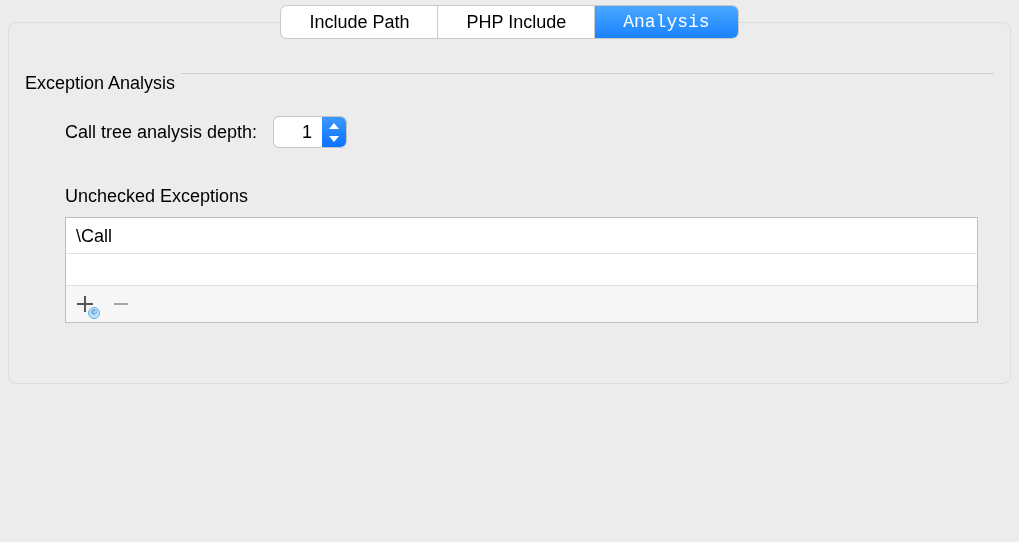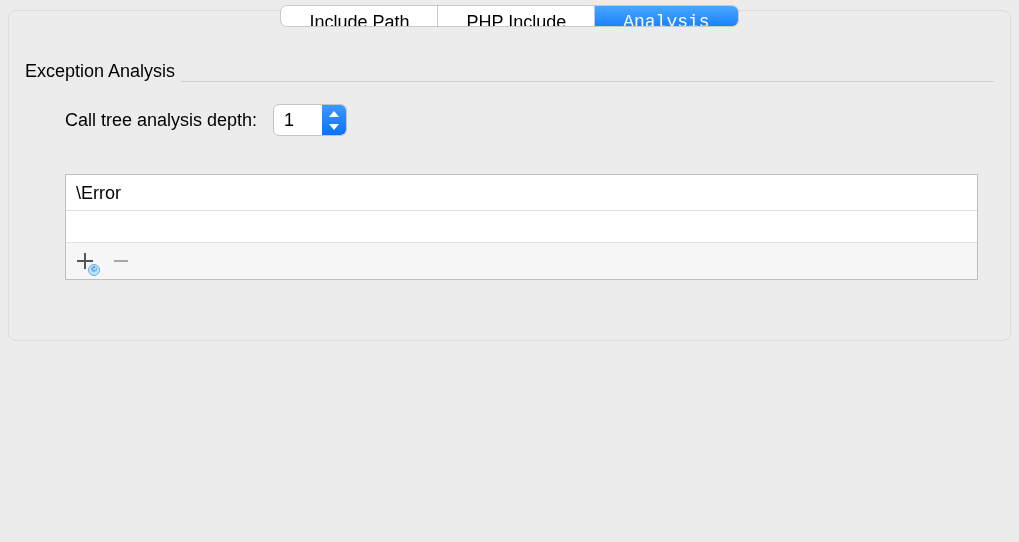--- a/index.html
+++ b/index.html
@@ -28,21 +28,21 @@
       border-radius: 6px;
       overflow: hidden;
       box-shadow: 0 0 0 1px #c9c9c9;
     }
     .tab {
       padding: 5px 28px;
       font-size: 18px;
       background: #fff;
       border-right: 1px solid #c9c9c9;
       cursor: pointer;
-      height: 20px;
+      height: 32px;
       line-height: 22px;
     }
     .tab:last-child {
       border-right: none;
       font-family: Liberation Mono, monospace;
     }
     .tab.active {
       background: linear-gradient(to bottom, #4aa7ff 0%, #1a82ff 100%);
       color: #fff;
     }
@@ -52,21 +52,21 @@
       border-radius: 8px;
       background: #ececec;
       padding-top: 30px;
       padding-bottom: 60px;
     }
     .section {
       padding: 20px 16px 0 16px;
     }
     .section-header {
       display: flex;
-      align-items: flex-end;
+      align-items: flex-start;
       gap: 6px;
       margin-bottom: 22px;
     }
     .section-header .label {
       font-size: 18px;
       white-space: nowrap;
     }
     .section-header .rule {
       flex: 1;
       height: 1px;
@@ -77,20 +77,21 @@
       align-items: center;
       gap: 10px;
       margin-bottom: 10px;
     }
     .field-row {
       display: flex;
       align-items: center;
       gap: 16px;
       padding-left: 40px;
       margin-bottom: 38px;
+      text-align: right;
     }
     .field-label {
       font-size: 18px;
     }
     .stepper {
       display: flex;
       align-items: stretch;
       background: #fff;
       border: 1px solid #c5c5c5;
       border-radius: 6px;
@@ -229,23 +230,27 @@
           <div class="stepper-btn down">
             <svg viewBox="0 0 10 6">
                 <path d="M0,0 L5,6 L10,0 Z" fill="#fff"></path>
               </svg>
           </div>
         </div>
       </div>
     </div>
 
     <div class="unchecked">
+      <div class="subsection-header">
+        <span class="label">Unchecked Exceptions</span>
+        <div class="rule"></div>
+      </div>
 
       <div class="list-box">
-        <div class="list-item">\Error</div>
+        <div class="list-item">\Call</div>
         <div class="list-empty-row"></div>
         <div class="list-toolbar">
           <div class="tb-btn">
             <span class="plus-h"></span>
             <span class="plus-v"></span>
             <span class="badge-c">©</span>
           </div>
           <div class="tb-btn remove dim">
             <span class="minus"></span>
           </div>

